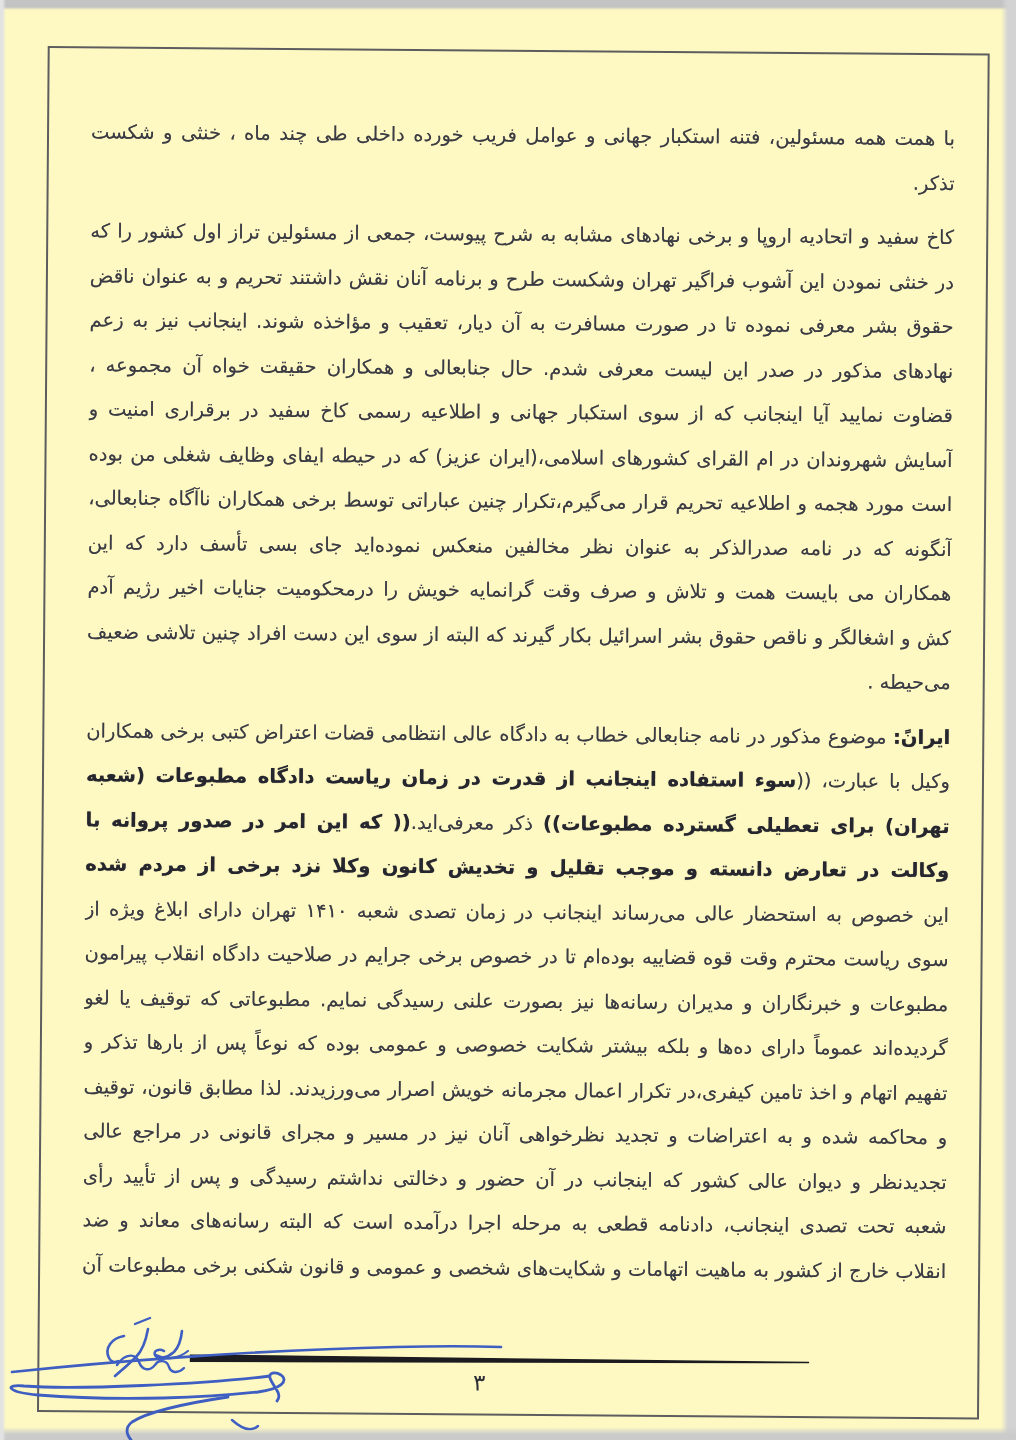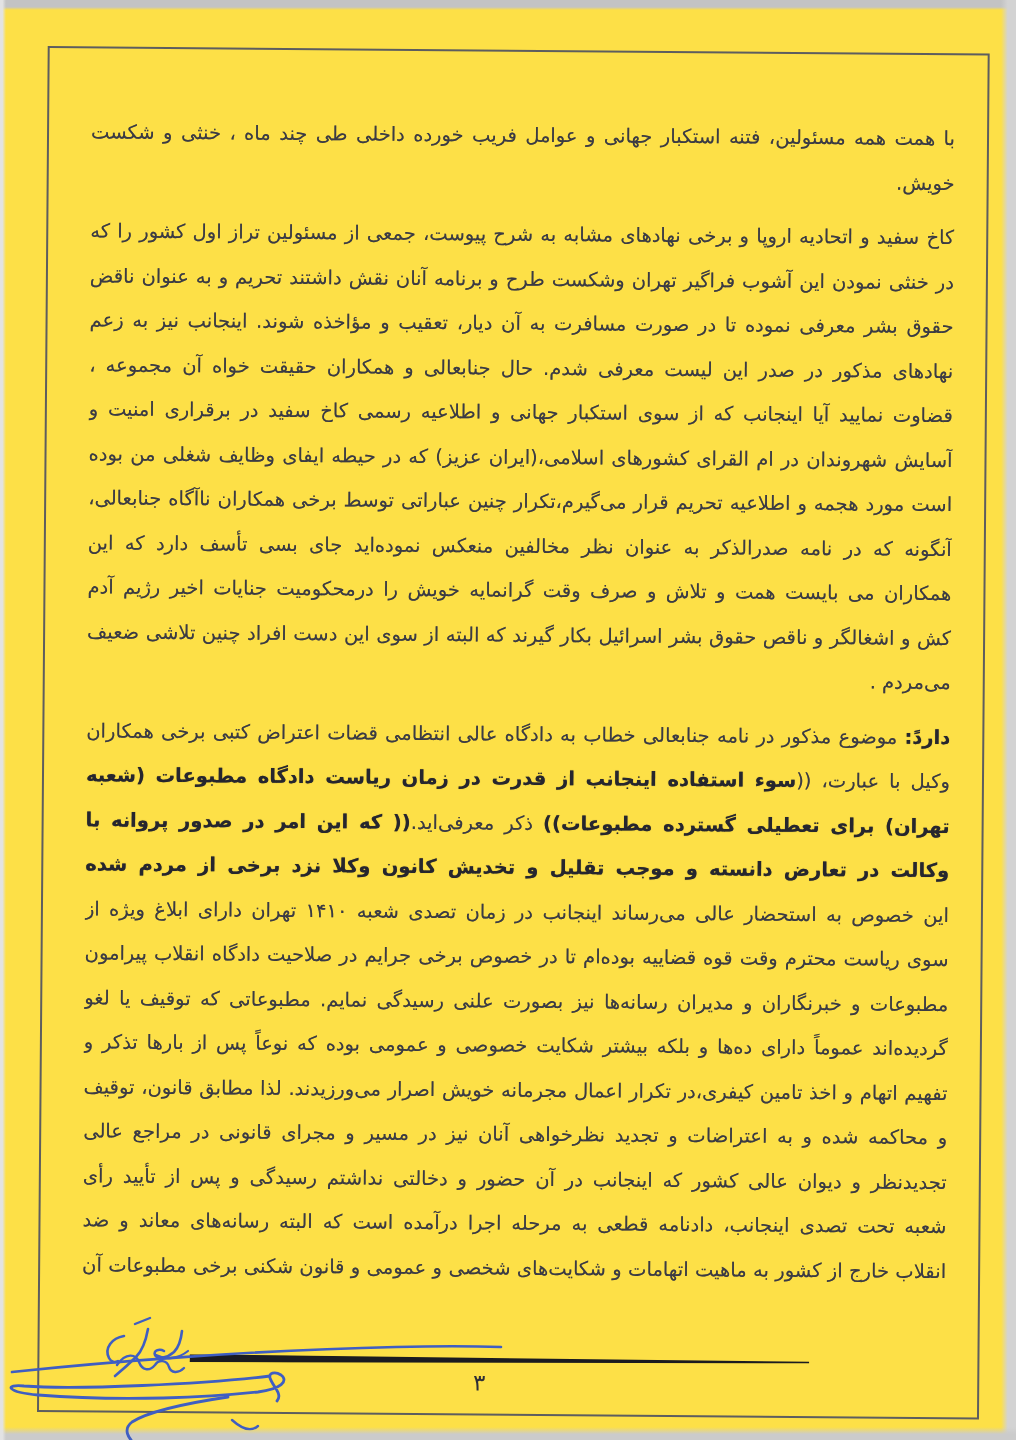--- a/index.html
+++ b/index.html
@@ -3,21 +3,21 @@
 <meta charset="utf-8">
 <style>
   html,body{margin:0;padding:0;}
   body{
     width:1016px;height:1440px;
     background:#ffffff;
     overflow:hidden;
     position:relative;
     font-family:"DejaVu Sans",sans-serif;
   }
-  .scan{position:absolute;inset:0;background:#fde047;}
+  .scan{position:absolute;inset:0;background:#fef9c3;}
   
   .edge{position:absolute;z-index:5;pointer-events:none;}
   .edge.top{left:0;top:0;width:1016px;height:10px;
     background:linear-gradient(to bottom,#c3c3c3 0 70%,rgba(195,195,195,0));}
   .edge.right{right:0;top:0;width:15px;height:1440px;
     background:linear-gradient(to left,#d3d3d3 0 55%,rgba(211,211,211,0));}
   .edge.bottom{left:0;bottom:0;width:1016px;height:13px;
     background:linear-gradient(to top,#cbcbcb 0 45%,rgba(203,203,203,0));}
   .edge.left{left:0;top:0;width:6px;height:1440px;
     background:linear-gradient(to right,#e3e3e3 0 40%,rgba(227,227,227,0));}
@@ -71,37 +71,37 @@
 </style>
 </head>
 <body>
 
 <div class="scan">
 
   <div class="frame">
     <div class="textbody">
         <div class="para">
           <div class="line just"><span class="seg">با همت همه مسئولین، فتنه استکبار جهانی و عوامل فریب خورده داخلی طی چند ماه ، خنثی و شکست</span></div>
-          <div class="line"><span class="seg">خویش.</span></div>
+          <div class="line"><span class="seg">تذکر.</span></div>
         </div>
         <div class="para">
           <div class="line just"><span class="seg">کاخ سفید و اتحادیه اروپا و برخی نهادهای مشابه به شرح پیوست، جمعی از مسئولین تراز اول کشور را که</span></div>
           <div class="line just"><span class="seg">در خنثی نمودن این آشوب فراگیر تهران وشکست طرح و برنامه آنان نقش داشتند تحریم و به عنوان ناقض</span></div>
           <div class="line just"><span class="seg">حقوق بشر معرفی نموده تا در صورت مسافرت به آن دیار، تعقیب و مؤاخذه شوند. اینجانب نیز به زعم</span></div>
           <div class="line just"><span class="seg">نهادهای مذکور در صدر این لیست معرفی شدم. حال جنابعالی و همکاران حقیقت خواه آن مجموعه ،</span></div>
           <div class="line just"><span class="seg">قضاوت نمایید آیا اینجانب که از سوی استکبار جهانی و اطلاعیه رسمی کاخ سفید در برقراری امنیت و</span></div>
           <div class="line just"><span class="seg">آسایش شهروندان در ام القرای کشورهای اسلامی،(ایران عزیز) که در حیطه ایفای وظایف شغلی من بوده</span></div>
           <div class="line just"><span class="seg">است مورد هجمه و اطلاعیه تحریم قرار می‌گیرم،تکرار چنین عباراتی توسط برخی همکاران ناآگاه جنابعالی،</span></div>
           <div class="line just"><span class="seg">آنگونه که در نامه صدرالذکر به عنوان نظر مخالفین منعکس نموده‌اید جای بسی تأسف دارد که این</span></div>
           <div class="line just"><span class="seg">همکاران می بایست همت و تلاش و صرف وقت گرانمایه خویش را درمحکومیت جنایات اخیر رژیم آدم</span></div>
           <div class="line just"><span class="seg">کش و اشغالگر و ناقص حقوق بشر اسرائیل بکار گیرند که البته از سوی این دست افراد چنین تلاشی ضعیف</span></div>
-          <div class="line"><span class="seg">می‌مردم .</span></div>
+          <div class="line"><span class="seg">می‌حیطه .</span></div>
         </div>
         <div class="para">
-          <div class="line just"><span class="seg bold">داردً:</span><span class="seg"> موضوع مذکور در نامه جنابعالی خطاب به دادگاه عالی انتظامی قضات اعتراض کتبی برخی همکاران</span></div>
+          <div class="line just"><span class="seg bold">ایرانً:</span><span class="seg"> موضوع مذکور در نامه جنابعالی خطاب به دادگاه عالی انتظامی قضات اعتراض کتبی برخی همکاران</span></div>
           <div class="line just"><span class="seg">وکیل با عبارت، ((</span><span class="seg bold">سوء استفاده اینجانب از قدرت در زمان ریاست دادگاه مطبوعات (شعبه ۱۴۱۰</span></div>
           <div class="line just"><span class="seg bold">تهران) برای تعطیلی گسترده مطبوعات))</span><span class="seg"> ذکر معرفی‌اید.</span><span class="seg bold">(( که این امر در صدور پروانه با فلسفه</span></div>
           <div class="line just"><span class="seg bold">وکالت در تعارض دانسته و موجب تقلیل و تخدیش کانون وکلا نزد برخی از مردم شده است))</span></div>
           <div class="line just"><span class="seg">این خصوص به استحضار عالی می‌رساند اینجانب در زمان تصدی شعبه ۱۴۱۰ تهران دارای ابلاغ ویژه از</span></div>
           <div class="line just"><span class="seg">سوی ریاست محترم وقت قوه قضاییه بوده‌ام تا در خصوص برخی جرایم در صلاحیت دادگاه انقلاب پیرامون</span></div>
           <div class="line just"><span class="seg">مطبوعات و خبرنگاران و مدیران رسانه‌ها نیز بصورت علنی رسیدگی نمایم. مطبوعاتی که توقیف یا لغو امتیاز</span></div>
           <div class="line just"><span class="seg">گردیده‌اند عموماً دارای ده‌ها و بلکه بیشتر شکایت خصوصی و عمومی بوده که نوعاً پس از بارها تذکر و</span></div>
           <div class="line just"><span class="seg">تفهیم اتهام و اخذ تامین کیفری،در تکرار اعمال مجرمانه خویش اصرار می‌ورزیدند. لذا مطابق قانون، توقیف</span></div>
           <div class="line just"><span class="seg">و محاکمه شده و به اعتراضات و تجدید نظرخواهی آنان نیز در مسیر و مجرای قانونی در مراجع عالی</span></div>
           <div class="line just"><span class="seg">تجدیدنظر و دیوان عالی کشور که اینجانب در آن حضور و دخالتی نداشتم رسیدگی و پس از تأیید رأی</span></div>

